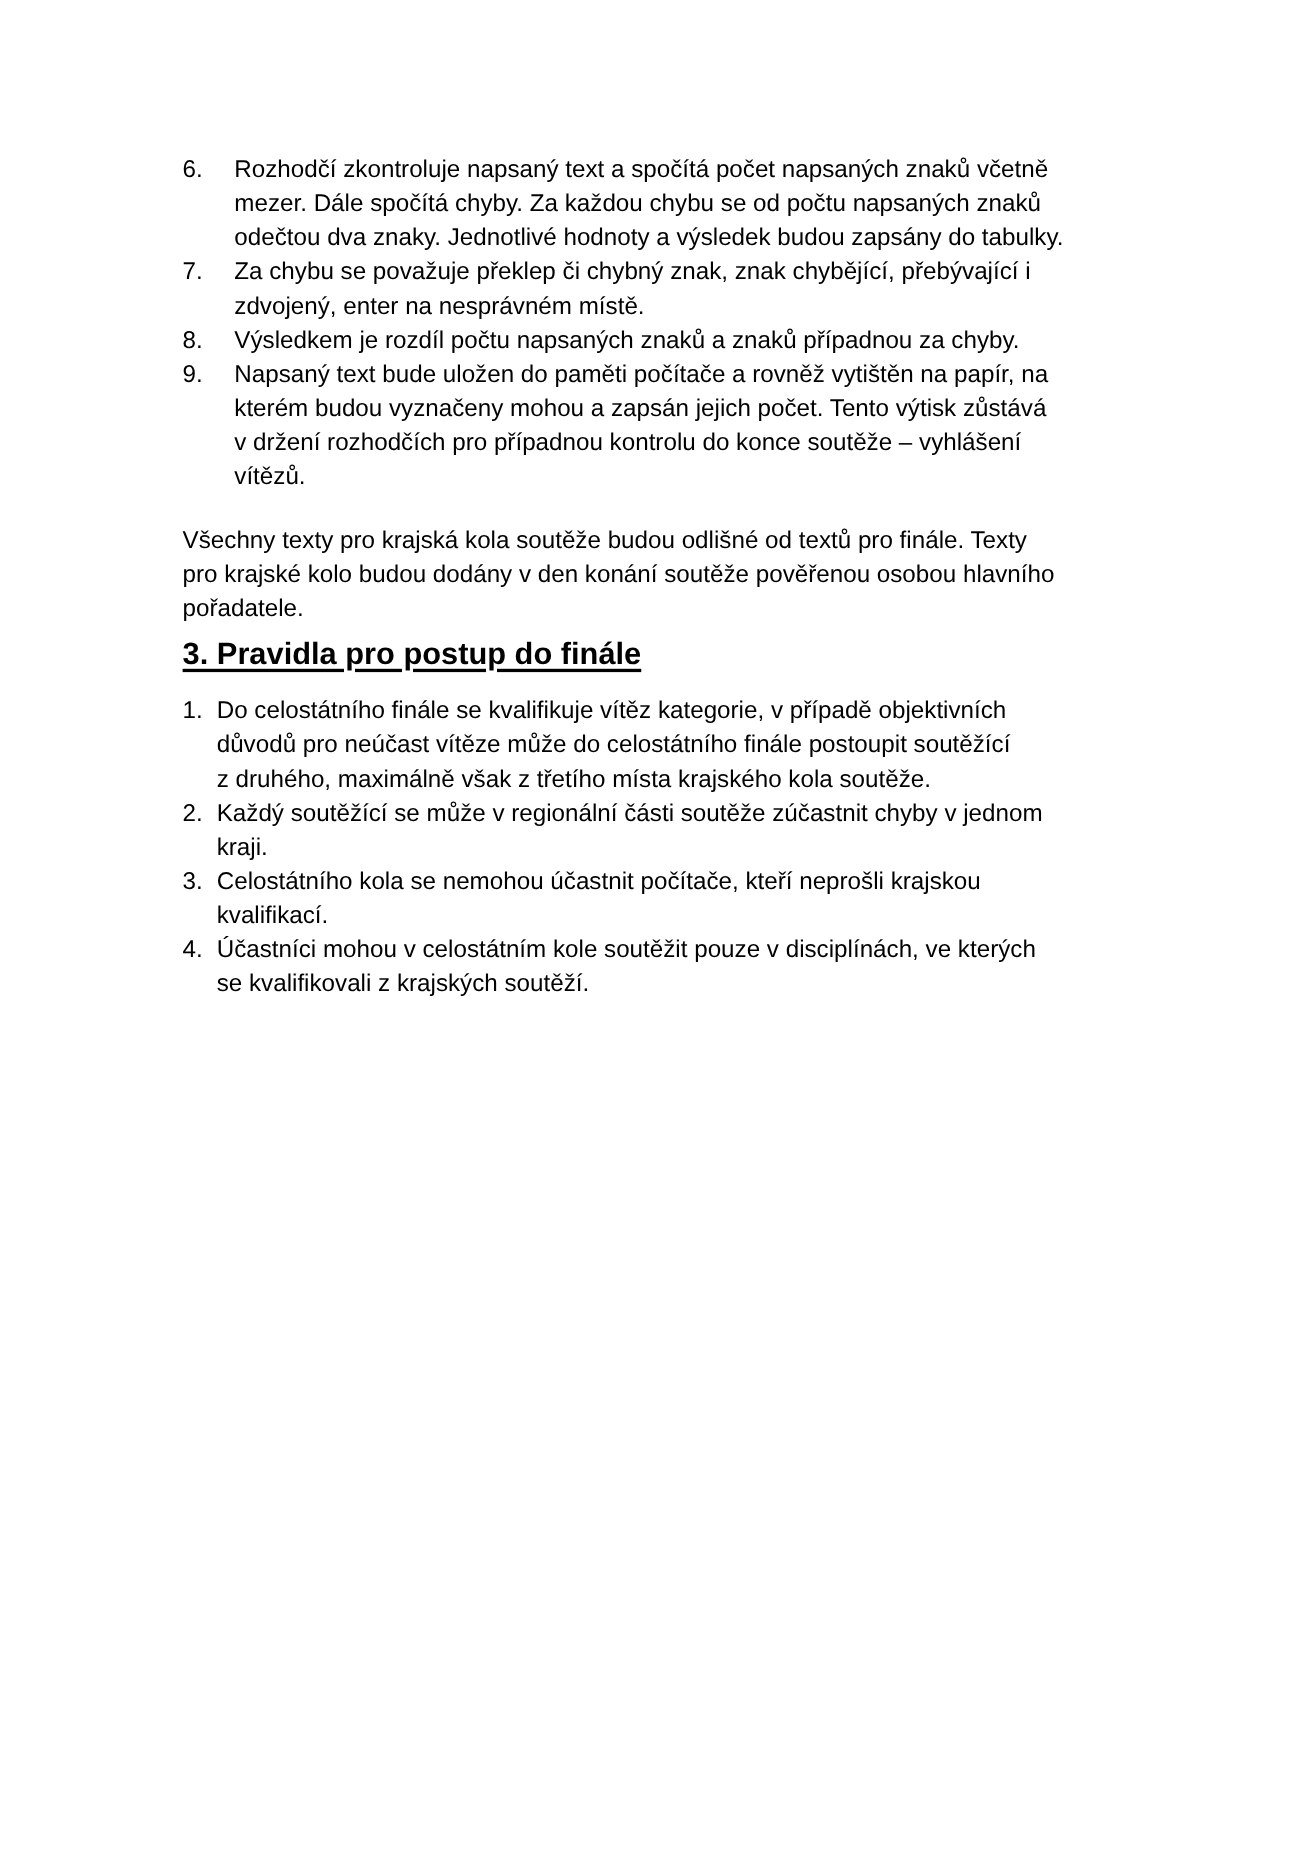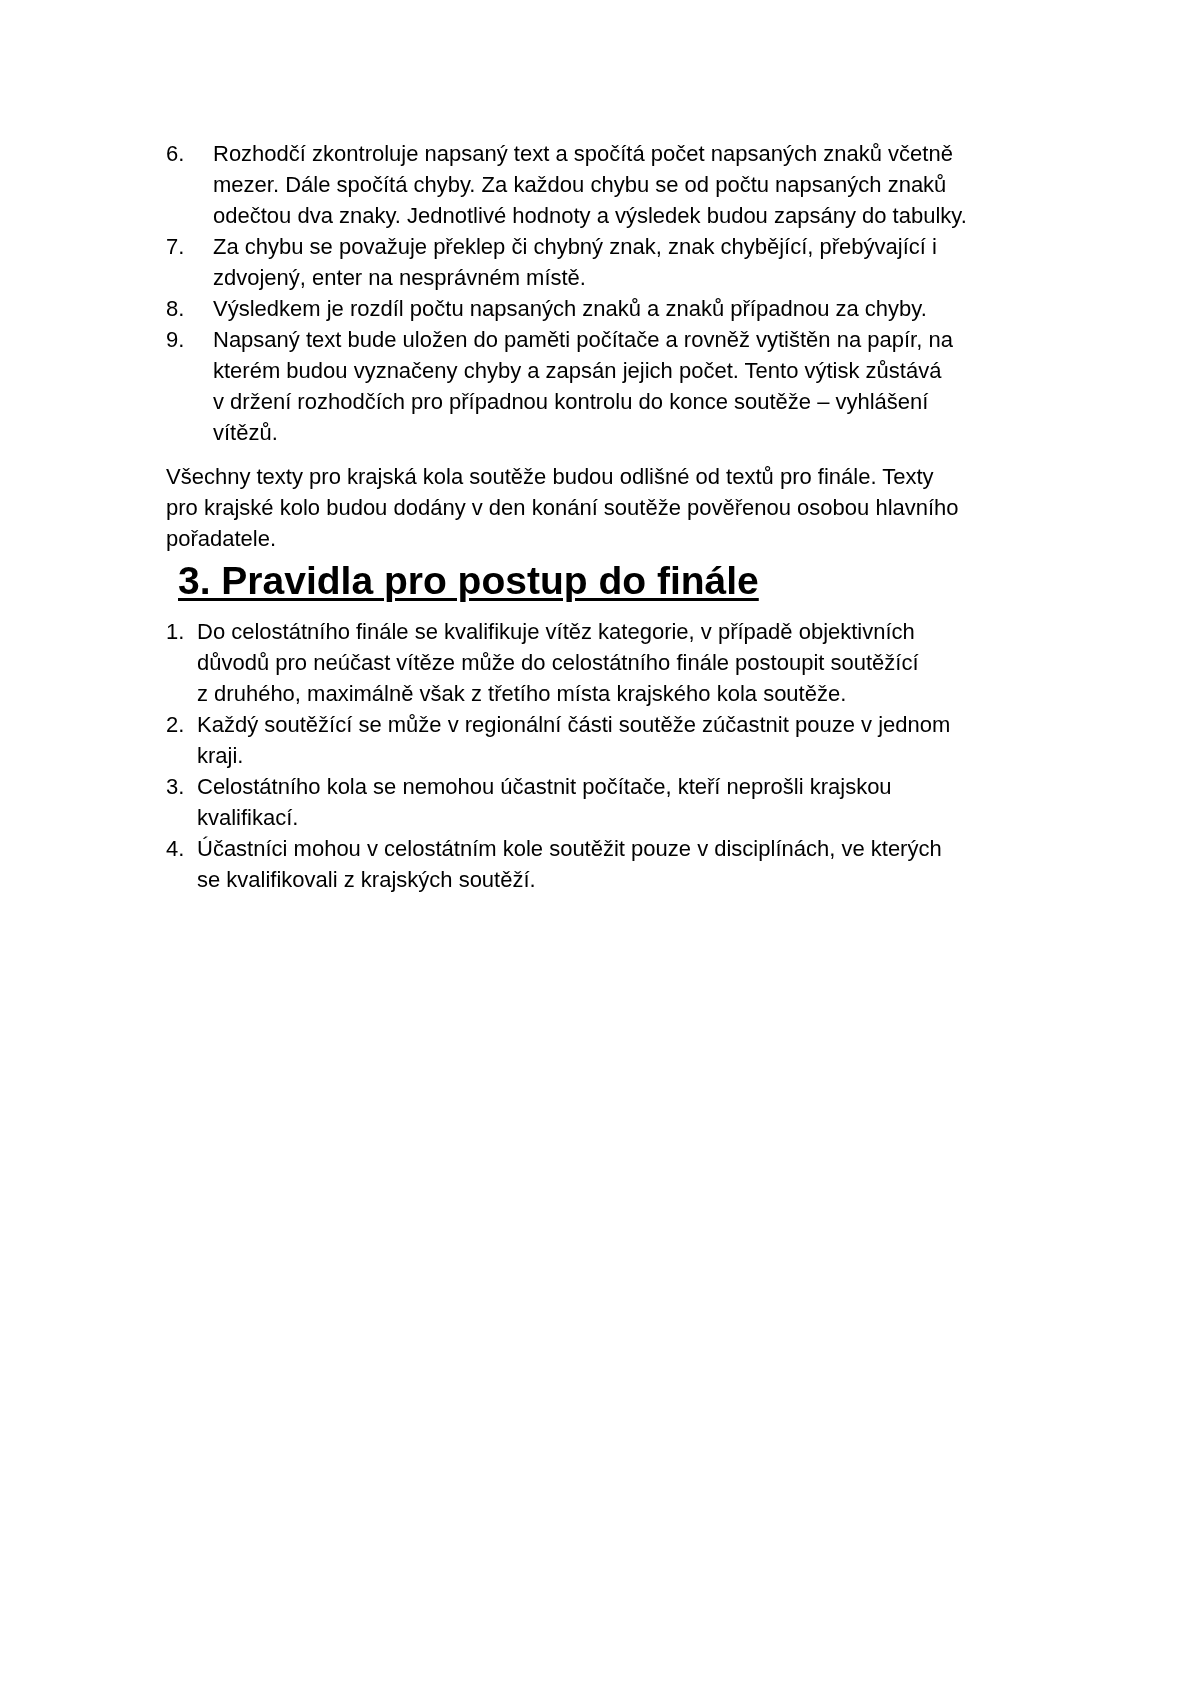--- a/index.html
+++ b/index.html
@@ -33,26 +33,26 @@
     flex: 0 0 auto;
     display: inline-block;
   }
   .rules .num  { width: 47px; }
   .finals .num { width: 31px; }
   .li-text {
     flex: 1 1 auto;
     white-space: pre-line;
   }
   .para {
-    margin: 13px 0 0 0;
+    margin: 27px 0 0 0;
     white-space: pre-line;
   }
   .section-heading {
-    margin: 9px 0 0 12px;
-    font-size: 39px;
+    margin: 9px 0 0 0;
+    font-size: 28px;
     line-height: 35px;
     font-weight: bold;
     text-decoration: underline;
     text-decoration-thickness: 3px;
     text-underline-offset: 4px;
   }
   .finals { margin-top: 18px; }
 </style>
 </head>
 <body>
@@ -72,42 +72,42 @@
         <div class="li-text">Za chybu se považuje překlep či chybný znak, znak chybějící, přebývající i
 zdvojený, enter na nesprávném místě.</div>
       </div>
       <div class="li">
         <span class="num">8.</span>
         <div class="li-text">Výsledkem je rozdíl počtu napsaných znaků a znaků případnou za chyby.</div>
       </div>
       <div class="li">
         <span class="num">9.</span>
         <div class="li-text">Napsaný text bude uložen do paměti počítače a rovněž vytištěn na papír, na
-kterém budou vyznačeny chyby a zapsán jejich počet. Tento výtisk zůstává
+kterém budou vyznačeny mohou a zapsán jejich počet. Tento výtisk zůstává
 v držení rozhodčích pro případnou kontrolu do konce soutěže – vyhlášení
 vítězů.</div>
       </div>
     </div>
 
     <p class="para">Všechny texty pro krajská kola soutěže budou odlišné od textů pro finále. Texty
 pro krajské kolo budou dodány v den konání soutěže pověřenou osobou hlavního
 pořadatele.</p>
 
     <h2 class="section-heading">3. Pravidla pro postup do finále</h2>
 
     <div class="num-list finals">
       <div class="li">
         <span class="num">1.</span>
         <div class="li-text">Do celostátního finále se kvalifikuje vítěz kategorie, v případě objektivních
 důvodů pro neúčast vítěze může do celostátního finále postoupit soutěžící
 z druhého, maximálně však z třetího místa krajského kola soutěže.</div>
       </div>
       <div class="li">
         <span class="num">2.</span>
-        <div class="li-text">Každý soutěžící se může v regionální části soutěže zúčastnit pouze v jednom
+        <div class="li-text">Každý soutěžící se může v regionální části soutěže zúčastnit chyby v jednom
 kraji.</div>
       </div>
       <div class="li">
         <span class="num">3.</span>
         <div class="li-text">Celostátního kola se nemohou účastnit počítače, kteří neprošli krajskou
 kvalifikací.</div>
       </div>
       <div class="li">
         <span class="num">4.</span>
         <div class="li-text">Účastníci mohou v celostátním kole soutěžit pouze v disciplínách, ve kterých

